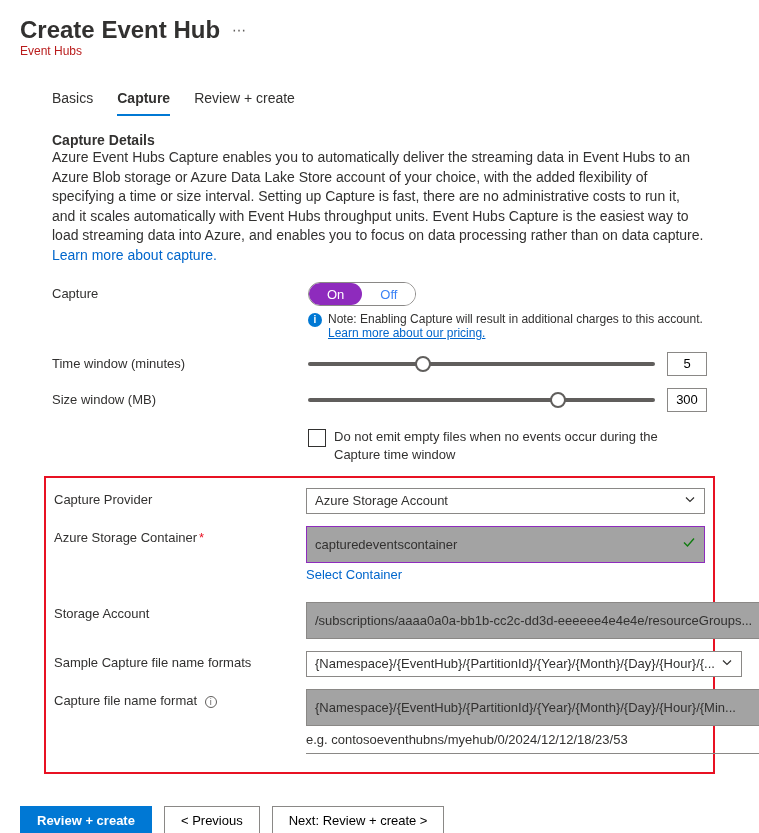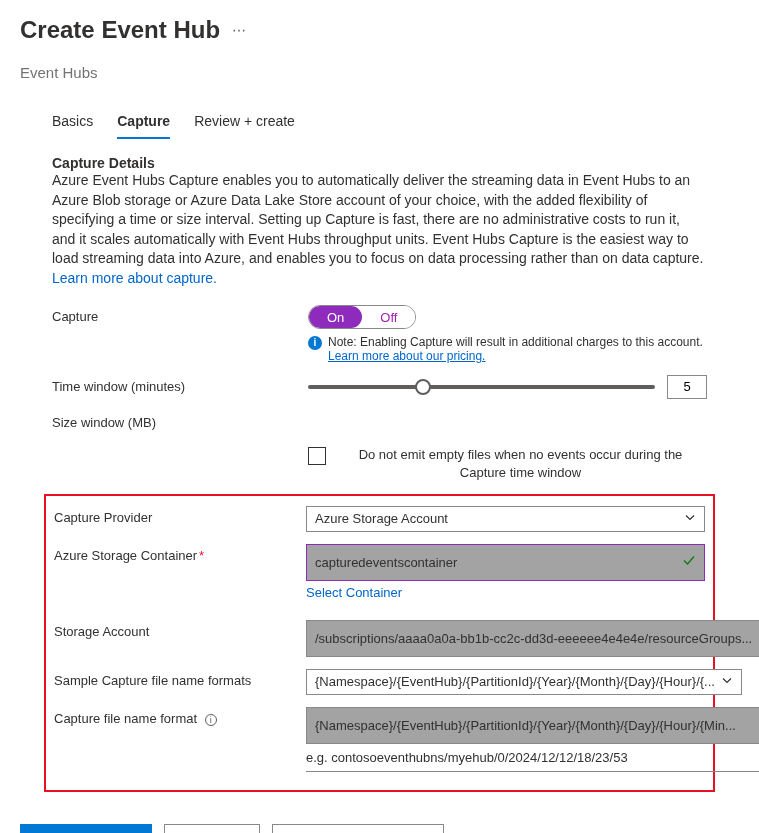--- a/index.html
+++ b/index.html
@@ -27,23 +27,23 @@
       font-size: 24px;
       font-weight: 600;
       color: #323130;
     }
     .more-icon {
       color: #605e5c;
       font-size: 14px;
       letter-spacing: 1px;
     }
     .subtitle {
-      font-size: 15px;
-      color: #737373;
-      margin-top: 20px;
+      font-size: 12px;
+      color: #b91c1c;
+      margin-top: 0;
     }
     .tabs {
       display: flex;
       gap: 24px;
       padding: 24px 52px 0 52px;
       border-bottom: none;
     }
     .tab {
       font-size: 14px;
       padding-bottom: 8px;
@@ -98,21 +98,21 @@
       cursor: pointer;
       line-height: 18px;
     }
     .toggle-option.on {
       background: #8e2bbd;
       color: white;
       border-radius: 12px;
     }
     .toggle-option.off {
       background: white;
-      color: #a21caf;
+      color: #3b82f6;
     }
     .info-row {
       display: flex;
       align-items: flex-start;
       gap: 6px;
       margin-top: 6px;
       font-size: 12px;
     }
     .info-icon {
       width: 14px;
@@ -322,23 +322,31 @@
         <div class="slider-track">
           <div class="slider-thumb" style="left:33%"></div>
         </div>
         <input class="slider-value" value="5" style="">
       </div>
     </div>
   </div>
 
   <div class="form-row">
     <div class="form-label">Size window (MB)</div>
-  </div>
-
-  <div class="form-row" style="margin-top:16px;text-align:center;">
+    <div class="form-control">
+      <div class="slider-row">
+        <div class="slider-track">
+          <div class="slider-thumb" style="left:72%"></div>
+        </div>
+        <input class="slider-value" value="300" style="">
+      </div>
+    </div>
+  </div>
+
+  <div class="form-row" style="margin-top:16px;">
     <div class="form-label"></div>
     <div class="form-control">
       <div class="checkbox-row">
         <div class="checkbox"></div>
         <div style="line-height:1.4;">Do not emit empty files when no events occur during the Capture time window</div>
       </div>
     </div>
   </div>
 </div>
 

